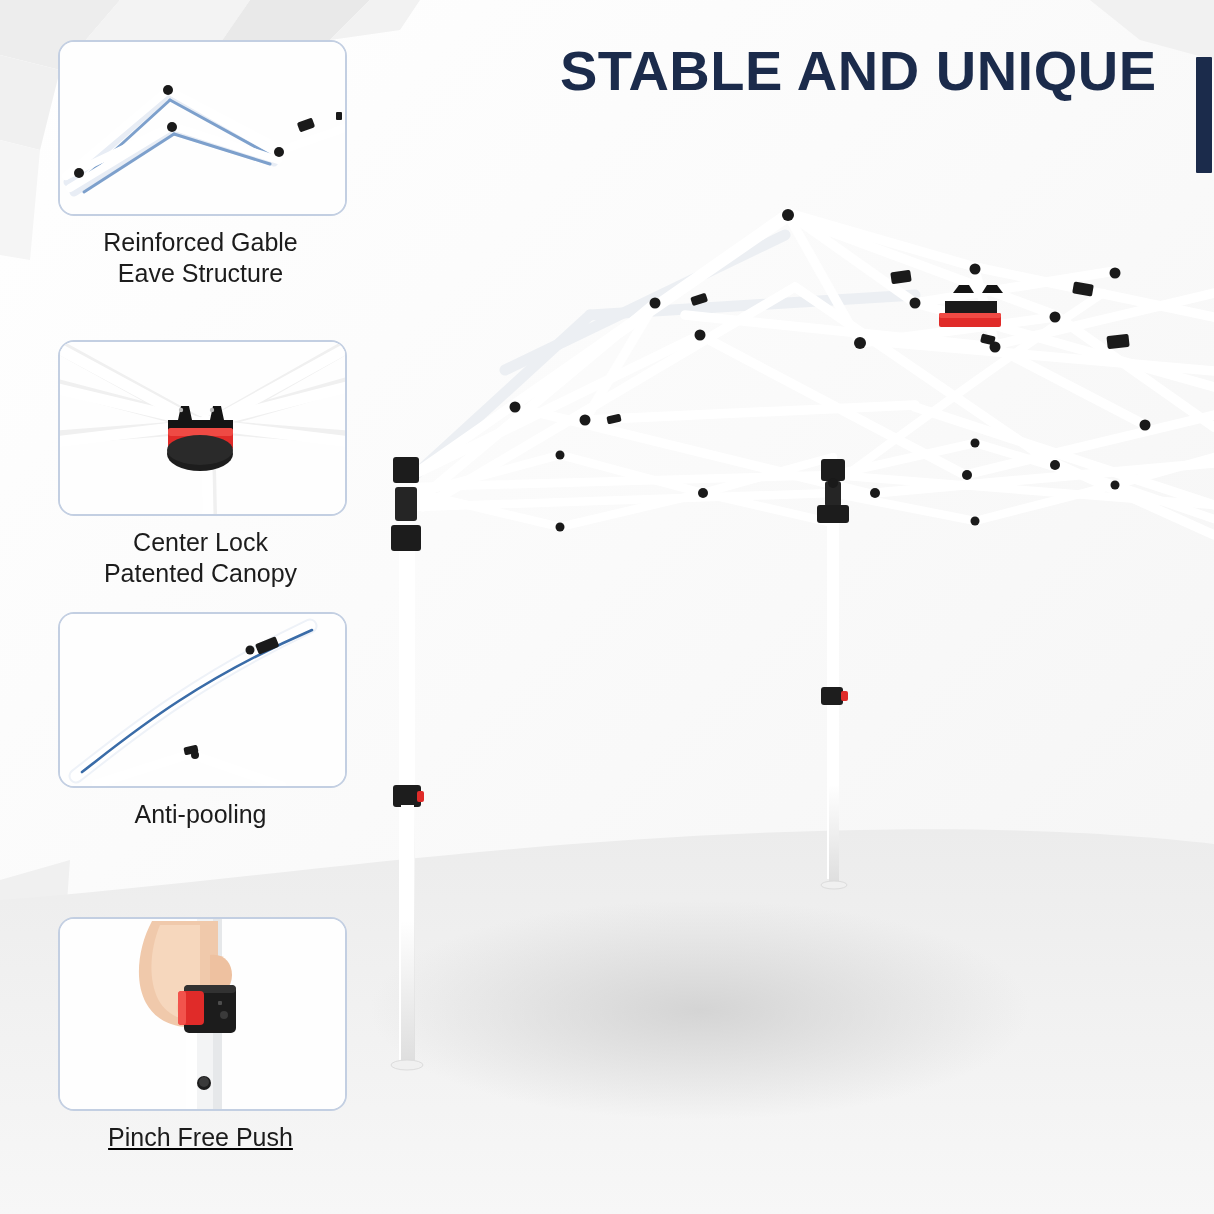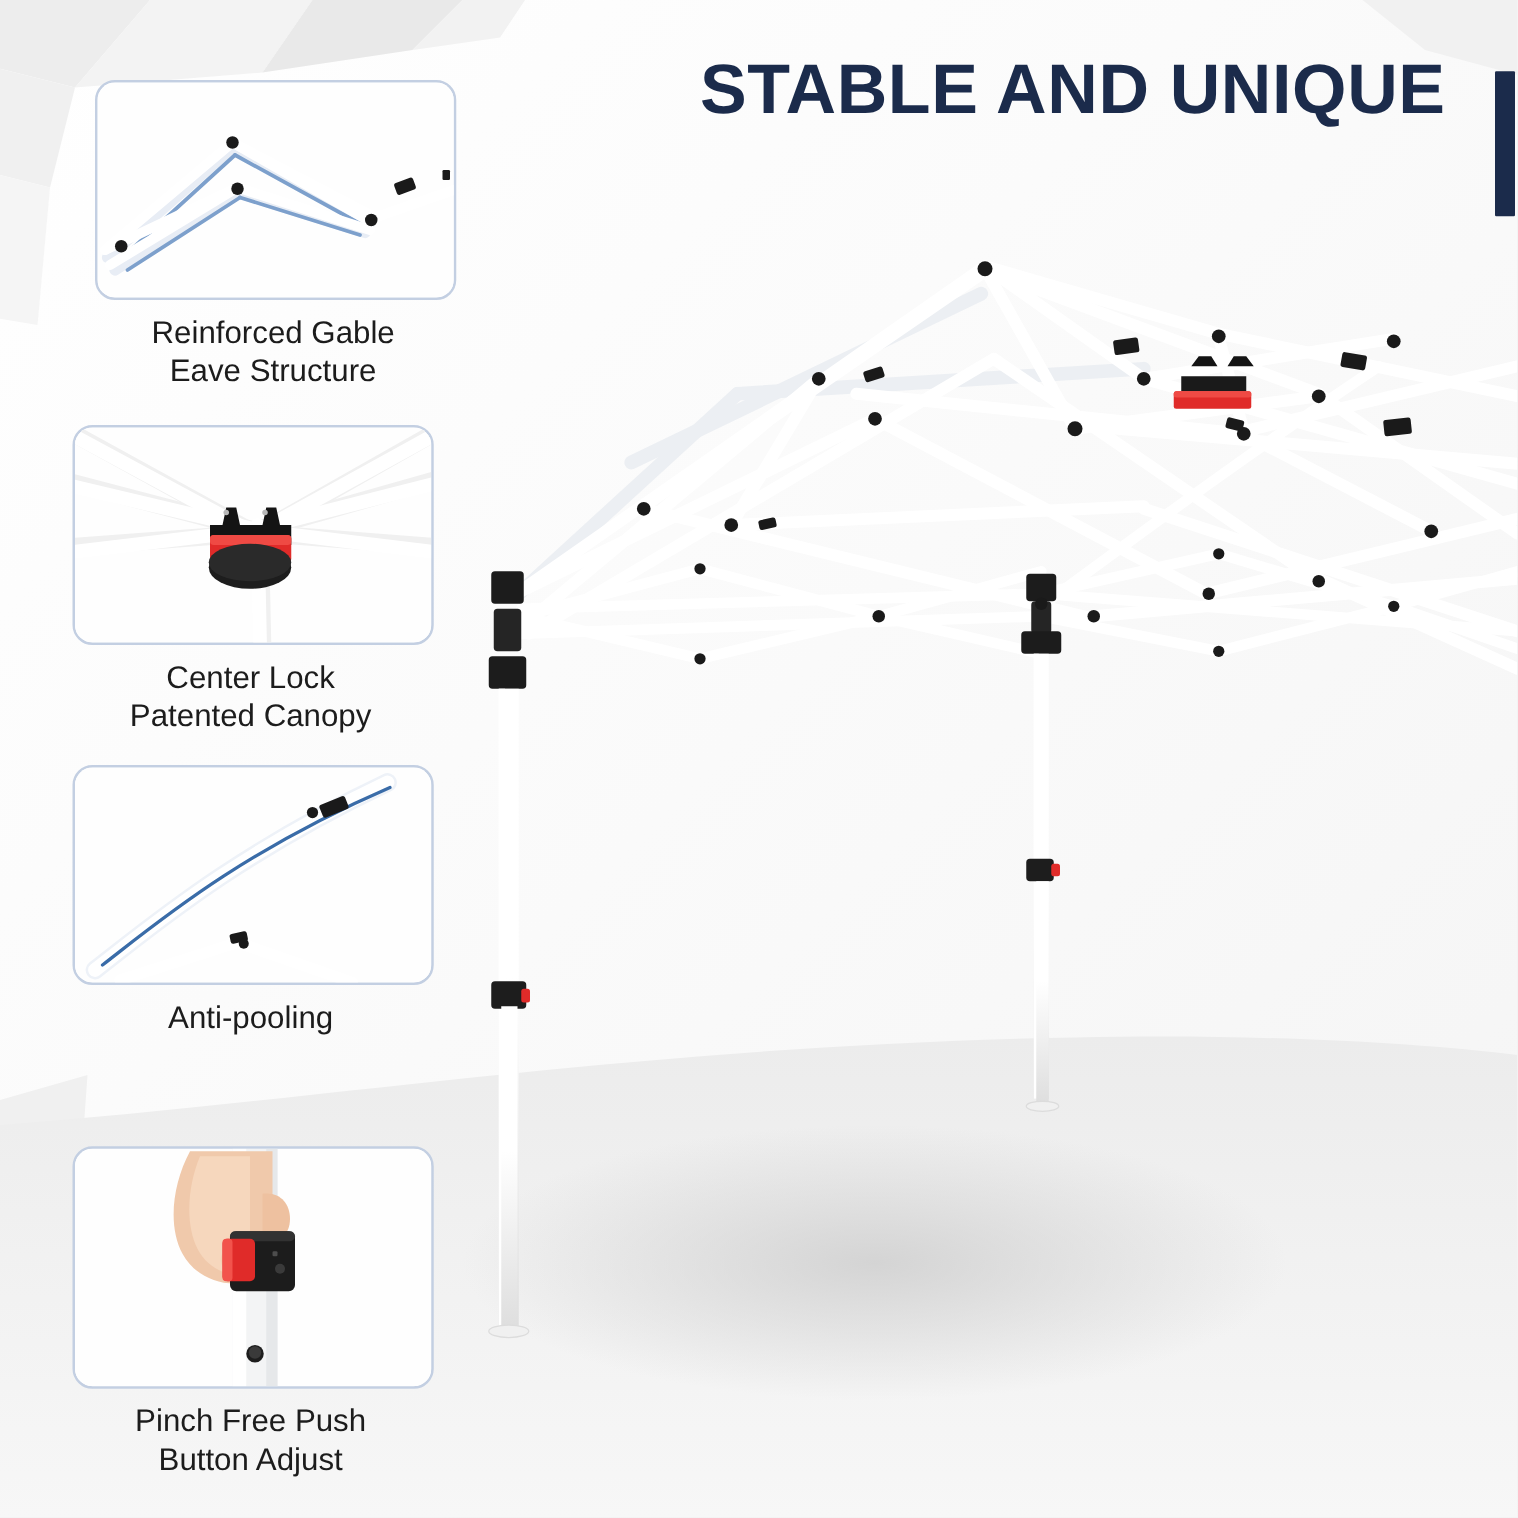--- a/index.html
+++ b/index.html
@@ -49,24 +49,24 @@
   .card svg{display:block;width:100%;height:100%;}
   .caption{
     margin-top:11px;
     text-align:center;
     color:#1c1c1c;
     font-size:25px;
     line-height:1.22;
   }
   .caption .cl{display:block;}
 
-  #feat0{top:64px;margin-left:18px;}
+  #feat0{top:40px;}
   #feat1{top:340px;}
   #feat2{top:612px;}
-  #feat3{top:917px;}
+  #feat3{top:917px;text-decoration:underline;}
   #feat0 .card,#feat1 .card,#feat2 .card,#feat3 .card{height:172px;}
   #feat3 .card{height:190px;}
 
   
   #hero{
     position:absolute;left:355px;top:175px;width:859px;height:1000px;
   }
   #hero svg{display:block;}
 </style>
 </head>
@@ -230,21 +230,20 @@
         <rect x="124" y="66" width="52" height="48" rx="5" fill="#1c1c1c"></rect>
         <rect x="124" y="66" width="52" height="8" rx="4" fill="#323232"></rect>
         <rect x="118" y="72" width="26" height="34" rx="4" fill="#e02b29"></rect>
         <rect x="118" y="72" width="8" height="34" rx="3" fill="#f2534c"></rect>
         <circle cx="164" cy="96" r="4" fill="#3a3a3a"></circle>
         <rect x="158" y="82" width="4" height="4" rx="1" fill="#4d4d4d"></rect>
       </svg>
     </div>
     <div class="caption">
       <span class="cl">Pinch Free Push</span>
-      <span class="cl">Button Adjust</span>
     </div>
   </div>
 
   <div id="hero">
     <svg width="859" height="1000" viewBox="0 0 859 1000">
       <defs>
         <linearGradient id="tube" x1="0" y1="0" x2="0" y2="1">
           <stop offset="0" stop-color="#ffffff"></stop>
           <stop offset="0.45" stop-color="#ffffff"></stop>
           <stop offset="1" stop-color="#dedede"></stop>

